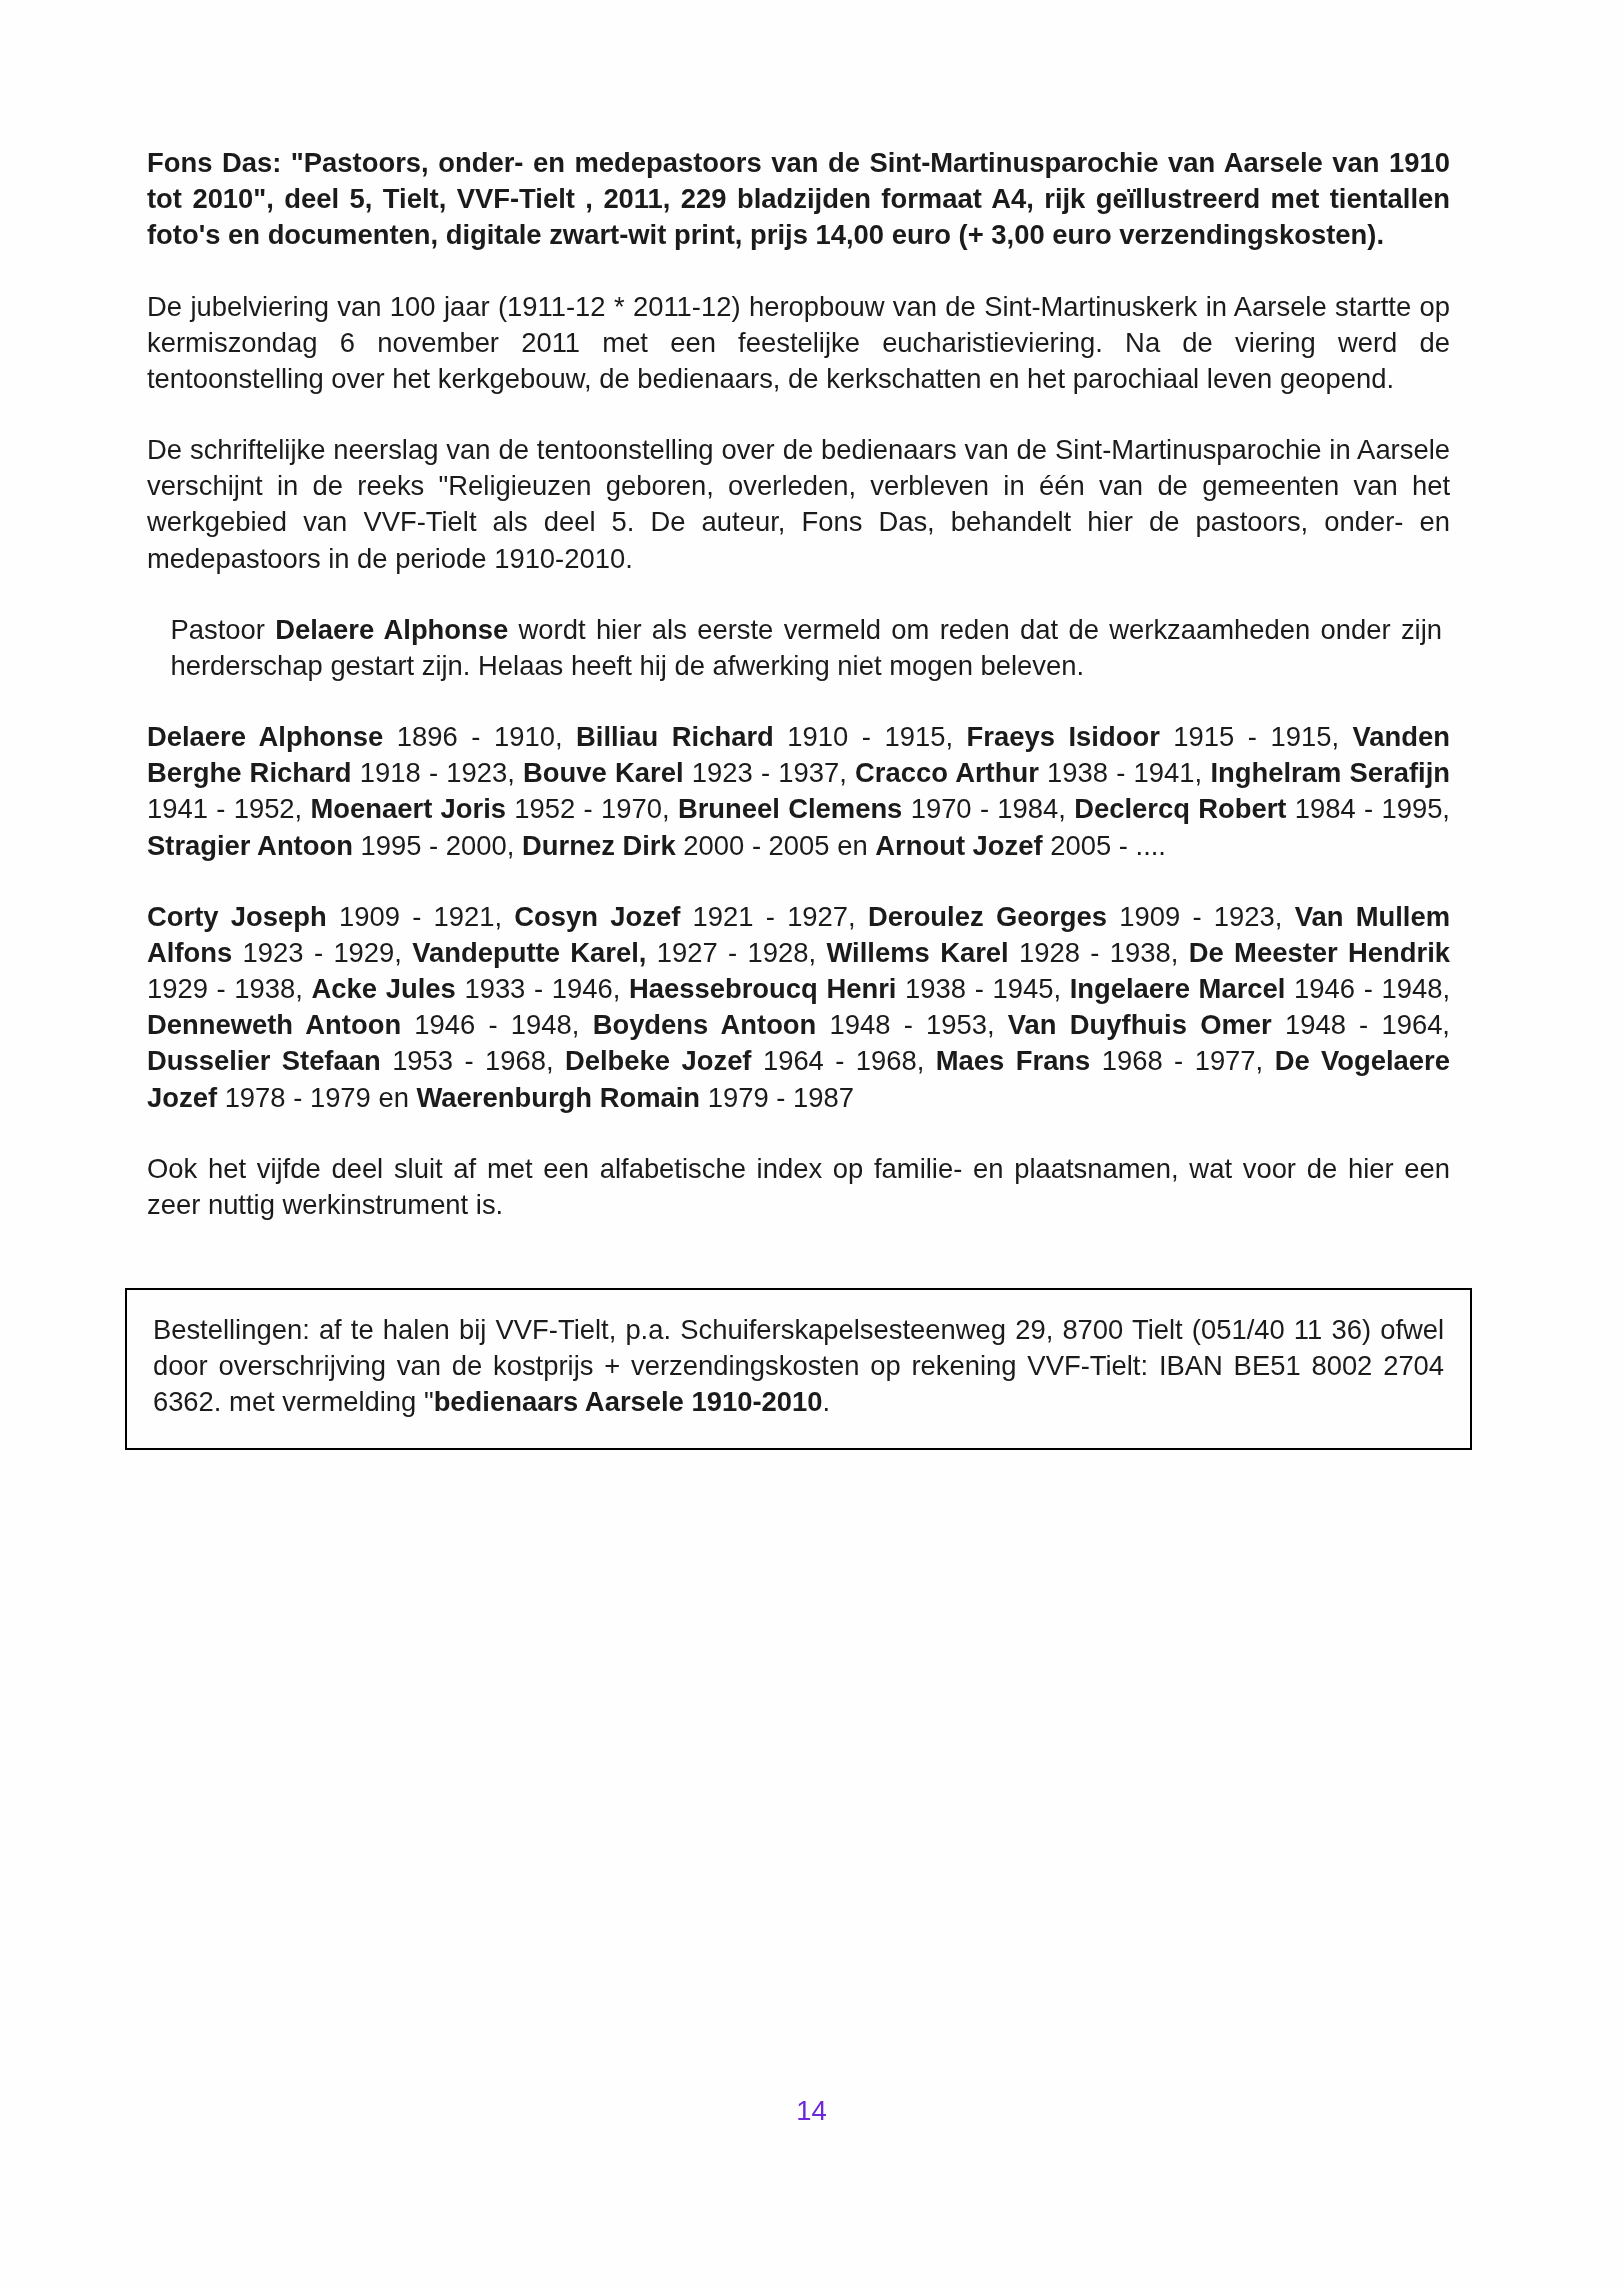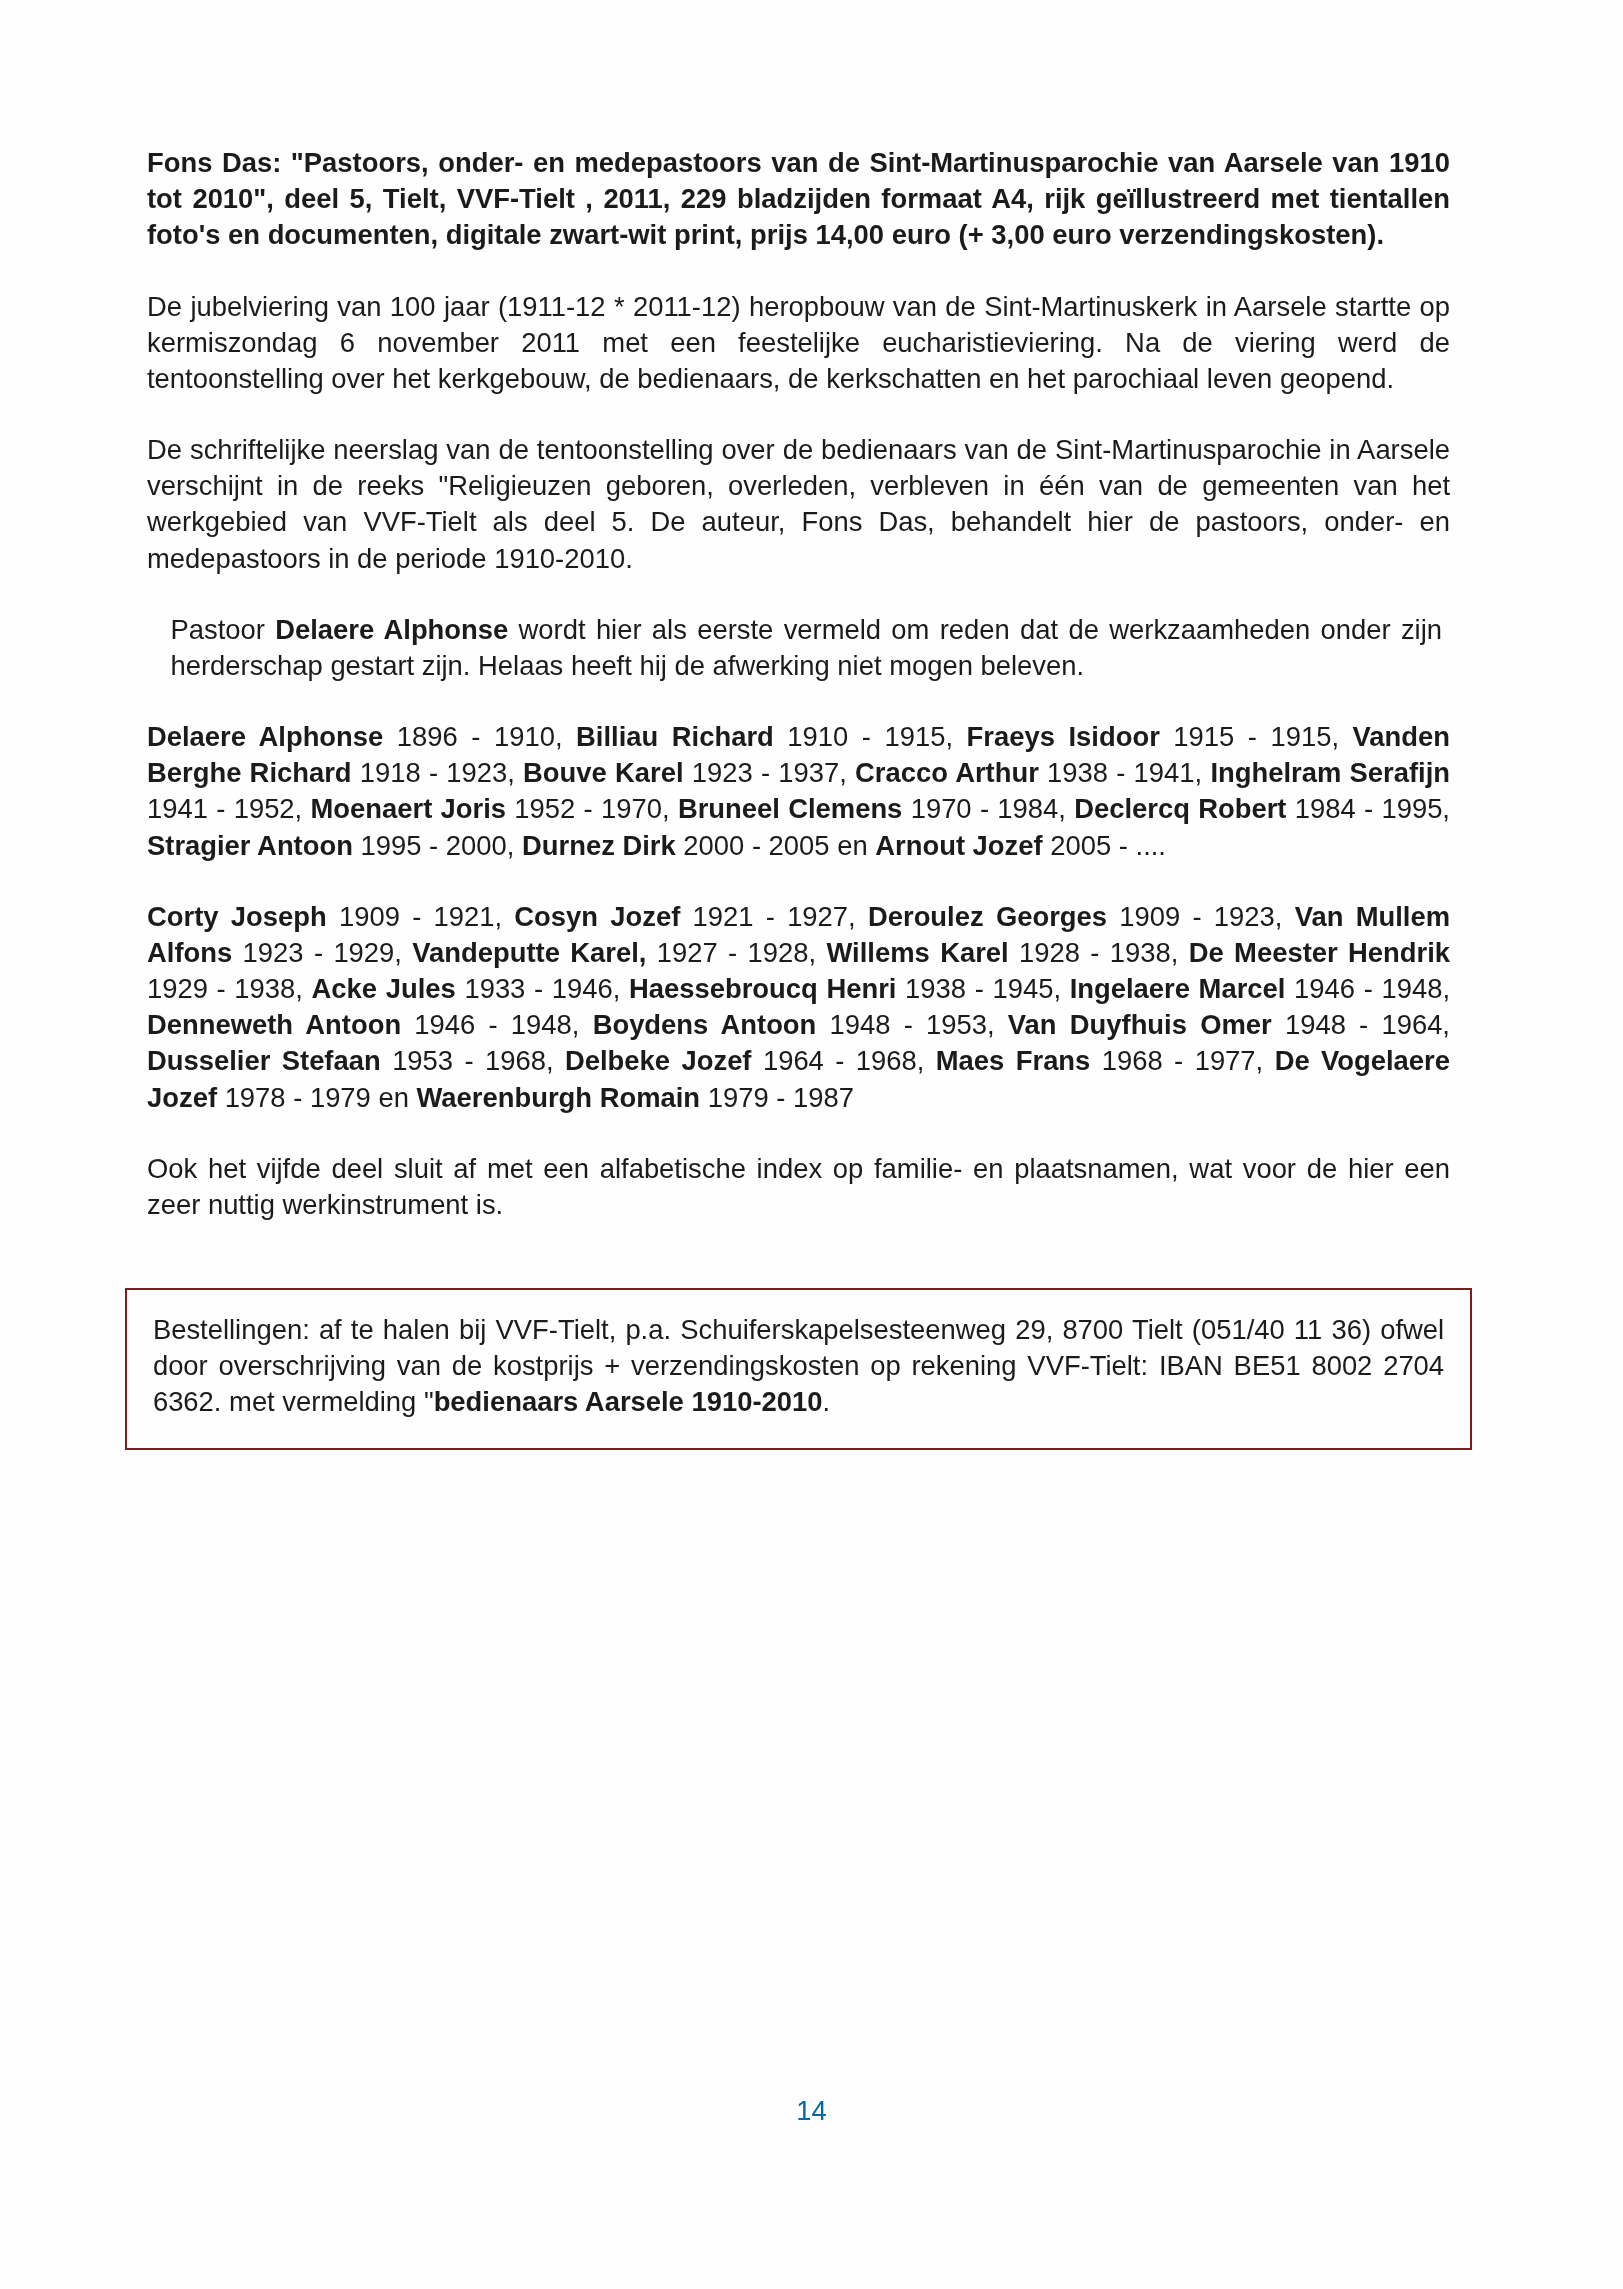--- a/index.html
+++ b/index.html
@@ -28,33 +28,33 @@
     font-size: 27.4px;
     margin: 76px 0 41px 0;
     line-height: 1.32;
   }
   .indented {
     margin-left: 23.5px;
     margin-right: 8px;
   }
   .b { font-weight: bold; }
   .order-box {
-    border: 2px solid #7f1d1d;
+    border: 2px solid #000000;
     margin: 65px -21.6px 0 -21.6px;
     padding: 21.6px 25.5px 27.4px 25.5px;
   }
   .order-box .para { margin: 0; }
   .page-number {
     position: absolute;
     left: 0;
     right: 0;
     top: 2093px;
     text-align: center;
     font-size: 27.4px;
-    color: #0369a1;
+    color: #6d28d9;
   }
 </style>
 </head>
 <body>
 
 <div class="page">
 
   <p class="para bold">Fons Das: "Pastoors, onder- en medepastoors van de Sint-Martinusparochie van Aarsele van 1910 tot 2010", deel 5, Tielt, VVF-Tielt , 2011, 229 bladzijden formaat A4, rijk geïllustreerd met tientallen foto's en documenten, digitale zwart-wit print, prijs 14,00 euro (+ 3,00 euro verzendingskosten).</p>
 
   <p class="para">De jubelviering van 100 jaar (1911-12 * 2011-12) heropbouw van de Sint-Martinuskerk in Aarsele startte op kermiszondag 6 november 2011 met een feestelijke eucharistieviering. Na de viering werd de tentoonstelling over het kerkgebouw, de bedienaars, de kerkschatten en het parochiaal leven geopend.</p>

